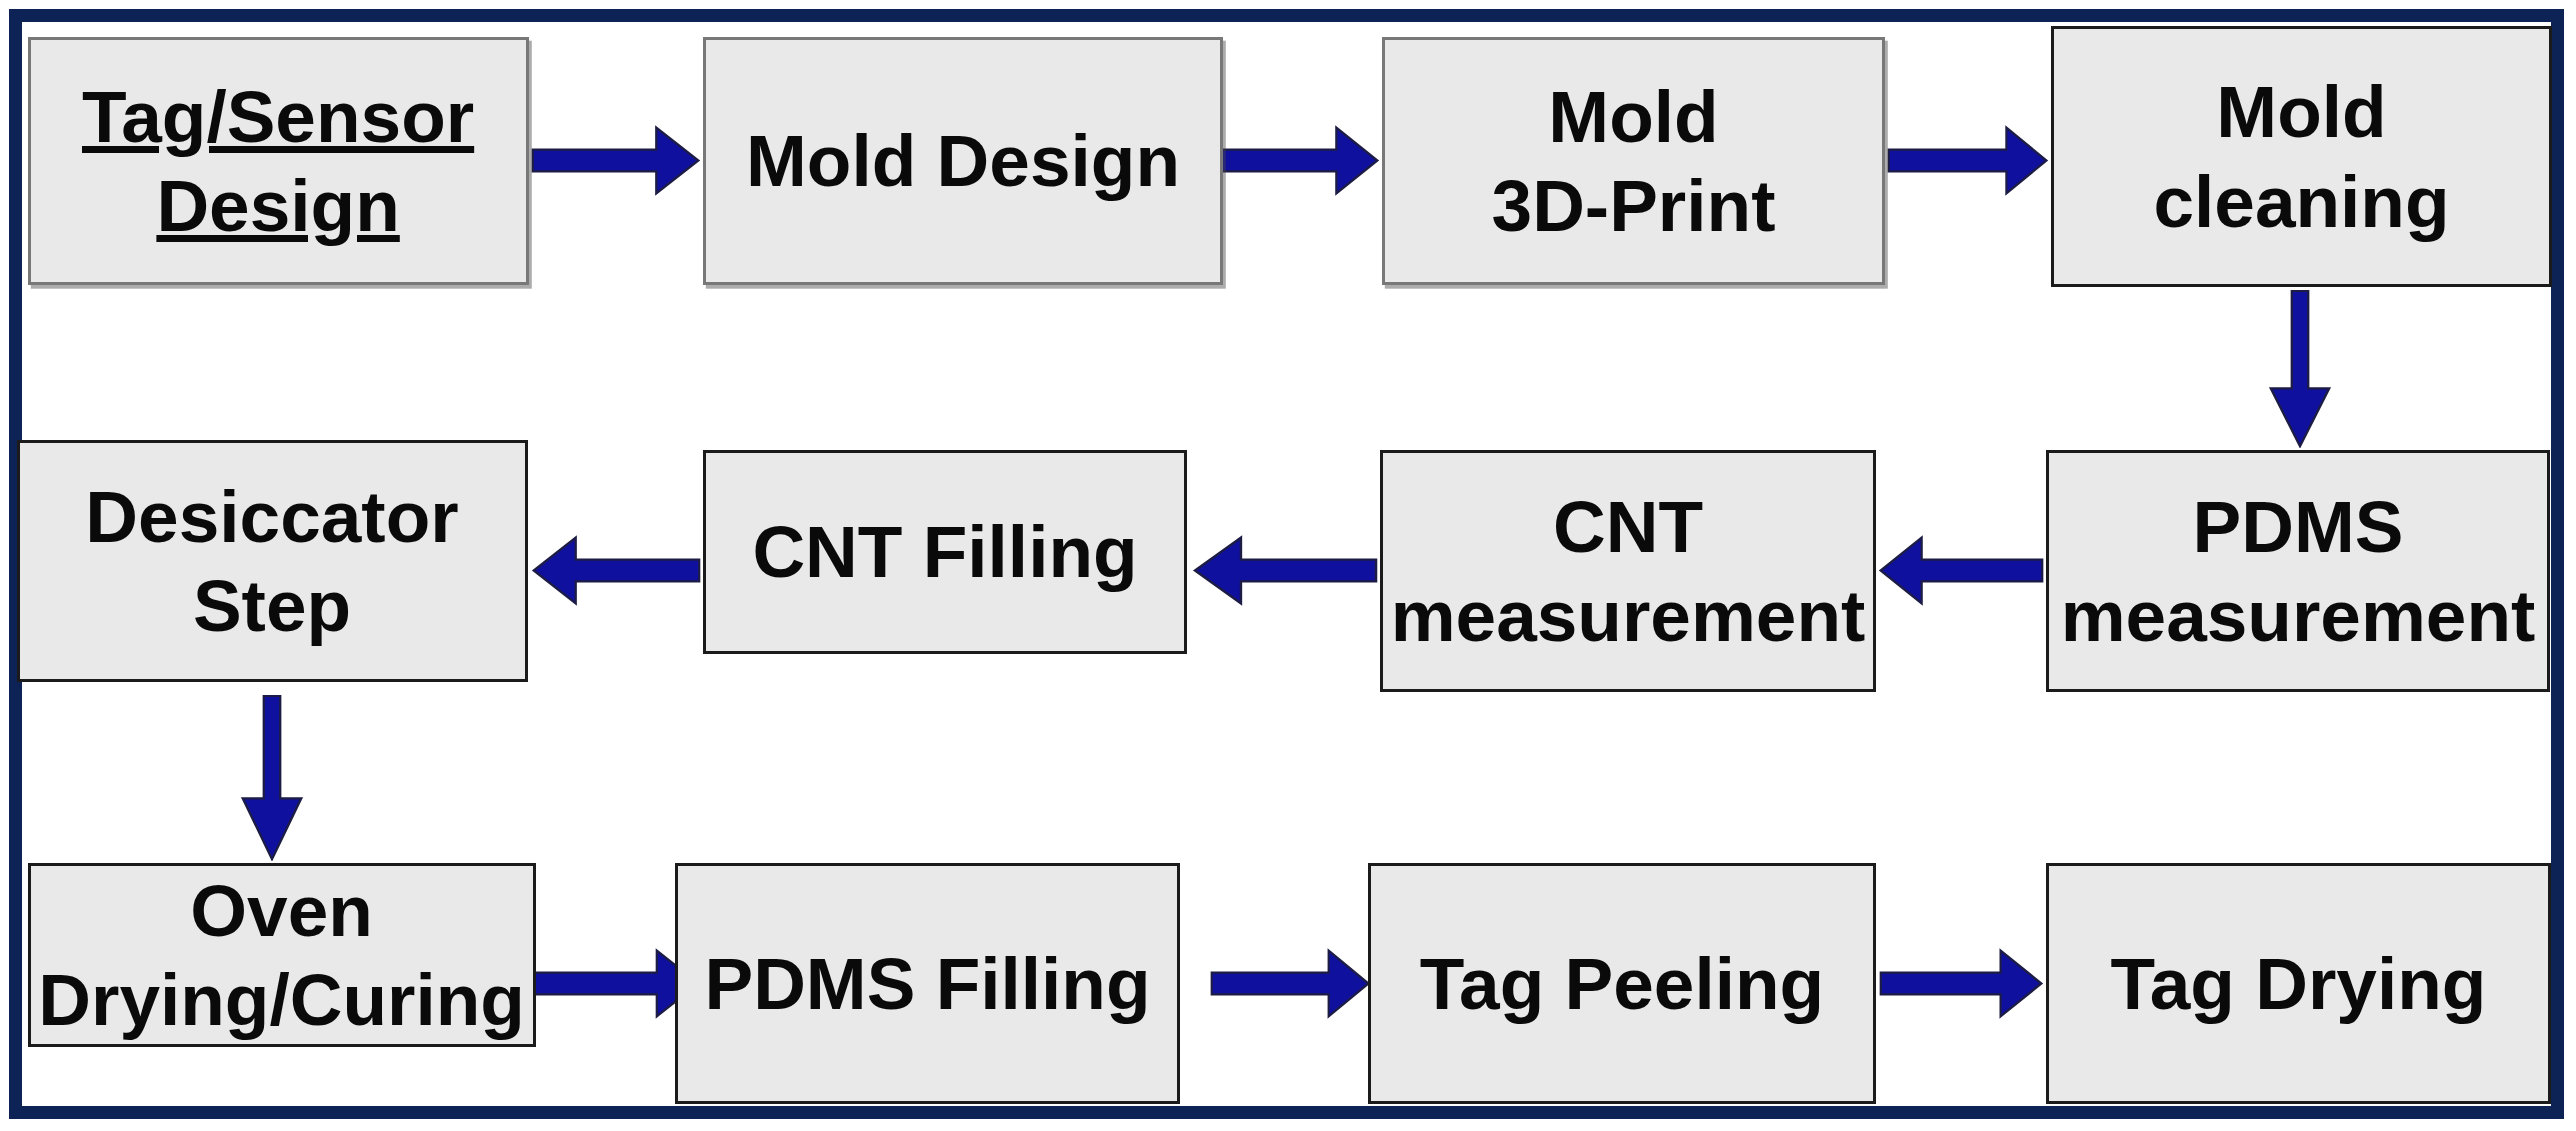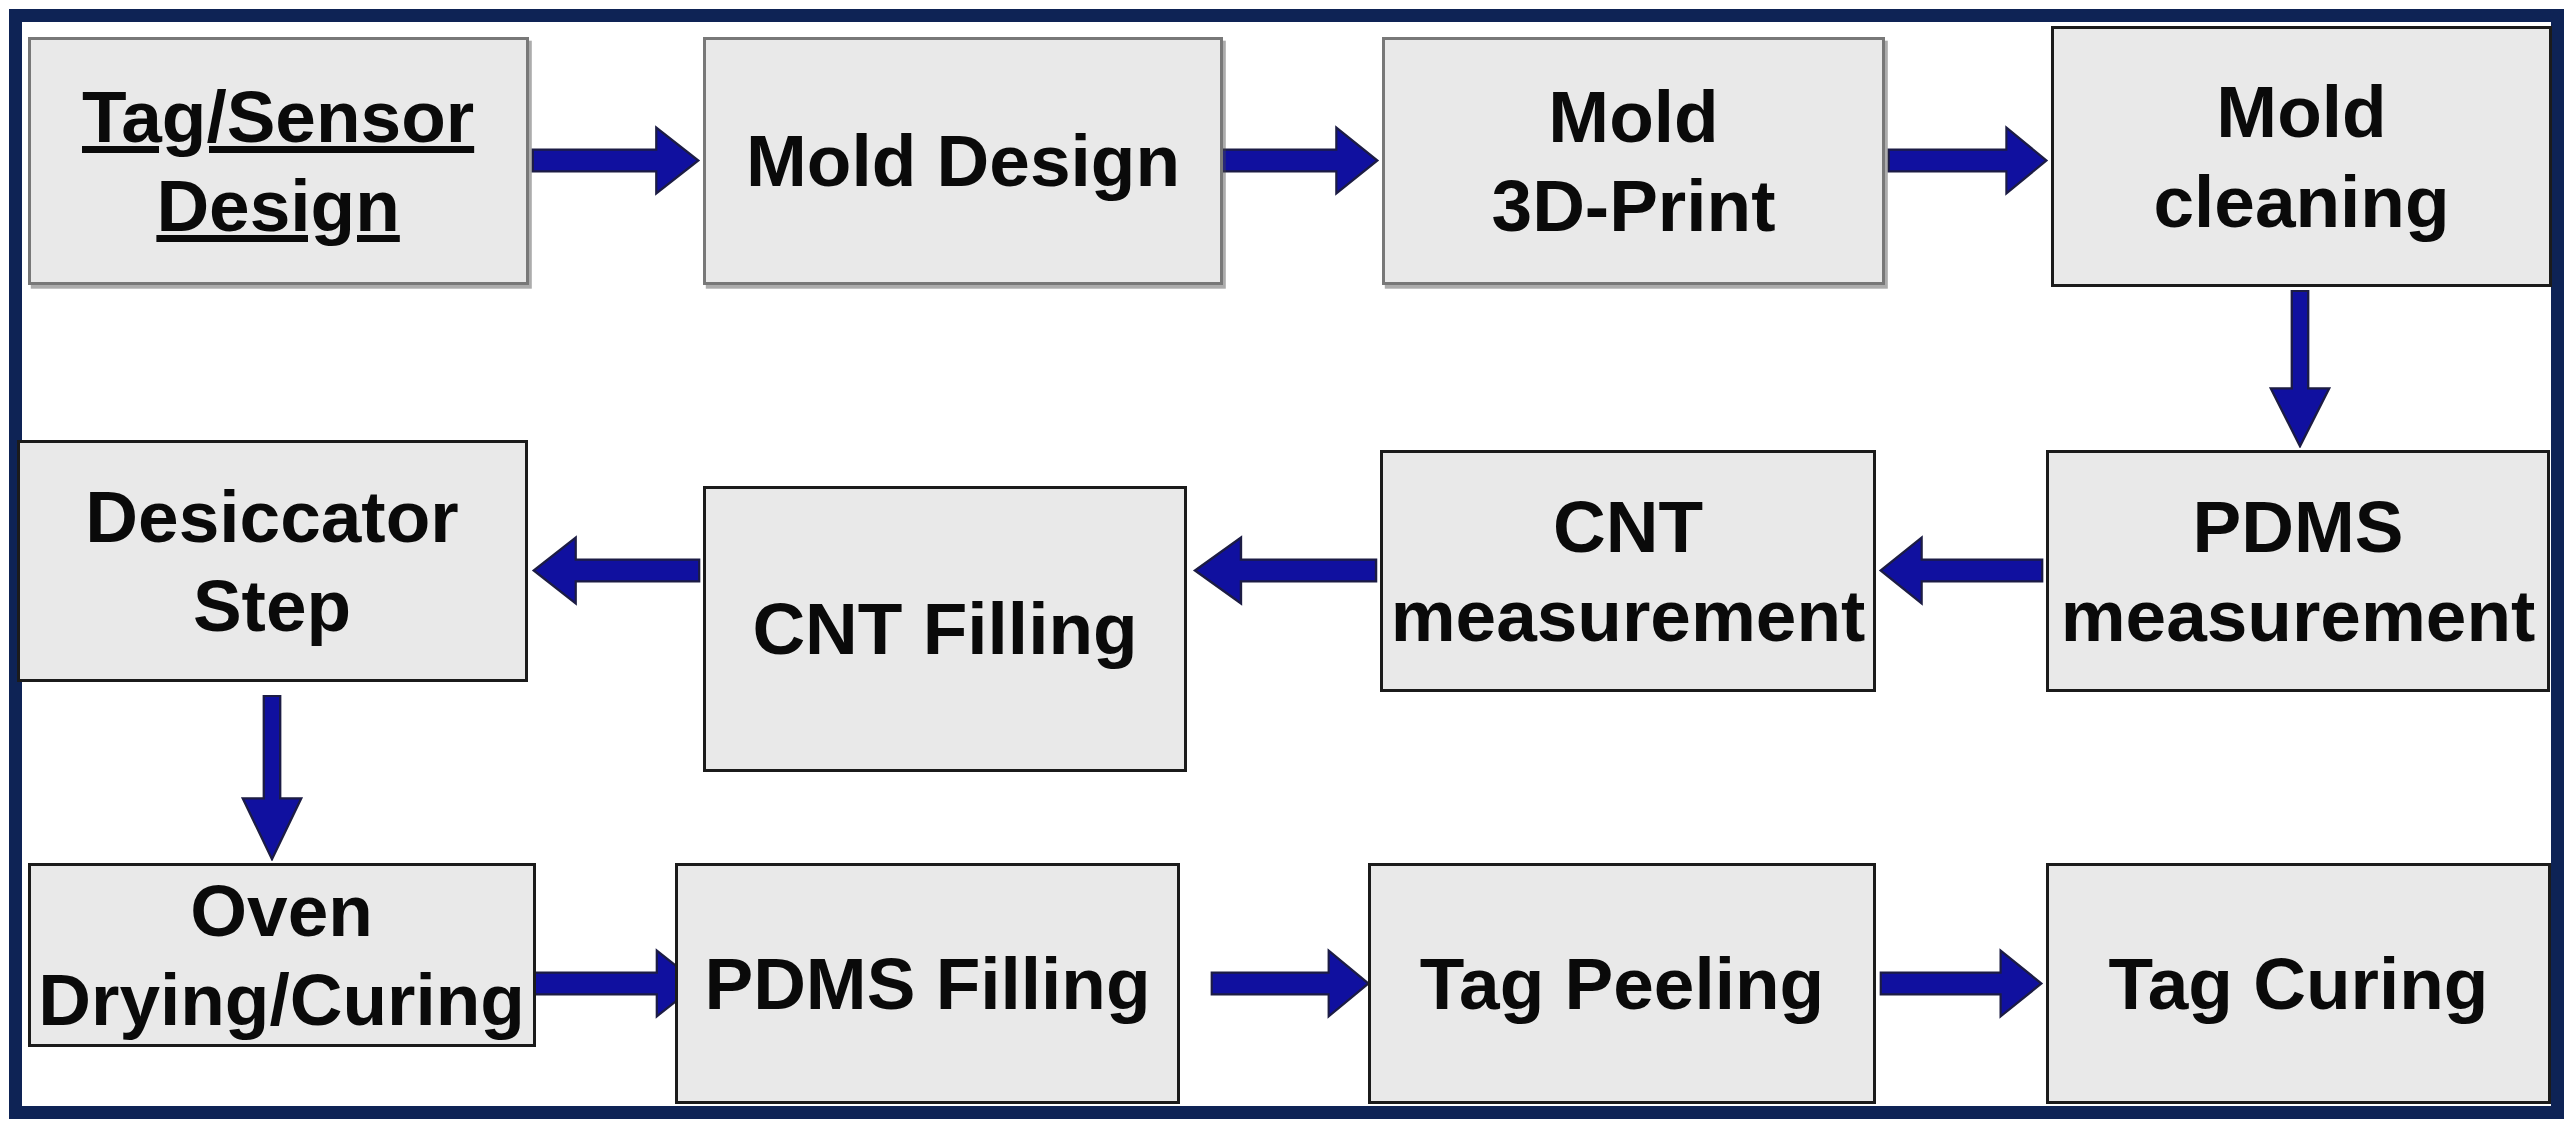--- a/index.html
+++ b/index.html
@@ -51,21 +51,21 @@
     stroke-width: 2.5;
     stroke-linejoin: miter;
   }
   
   .n0  { left: 27.6px;   top: 37px;  width: 501px; height: 248px; text-decoration: underline; }
   .n1  { left: 703px;  top: 37px;  width: 520px; height: 248px; }
   .n2  { left: 1382px; top: 37px;  width: 503px; height: 248px; }
   .n3  { left: 2051px; top: 26px;  width: 501px; height: 261px; }
   .n4  { left: 2046px; top: 450px; width: 504px; height: 242px; }
   .n5  { left: 1380px; top: 450px; width: 496px; height: 242px; }
-  .n6  { left: 703px;  top: 450px; width: 484px; height: 286px; margin-top: 36px; }
+  .n6  { left: 703px;  top: 450px; width: 484px; height: 204px; }
   .n7  { left: 16.5px;   top: 440px; width: 511px; height: 242px; }
   .n8  { left: 27.6px;   top: 863px; width: 508px; height: 184px; }
   .n9  { left: 675px;  top: 863px; width: 505px; height: 241px; }
   .n10 { left: 1368px; top: 863px; width: 508px; height: 241px; }
   .n11 { left: 2046px; top: 863px; width: 505px; height: 241px; }
   
   .a0  { left: 531px;  top: 124px;  width: 170px; height: 73px; }
   .a1  { left: 1214px; top: 124px;  width: 166px; height: 73px; }
   .a2  { left: 1887px; top: 124px;  width: 162px; height: 73px; }
   .a3  { left: 2268px; top: 290px;  width: 64px;  height: 158px; }
@@ -93,21 +93,21 @@
 measurement</div>
 <div class="node n5">CNT
 measurement</div>
 <div class="node n6">CNT Filling</div>
 <div class="node n7">Desiccator
 Step</div>
 <div class="node n8">Oven
 Drying/Curing</div>
 <div class="node n9">PDMS Filling</div>
 <div class="node n10">Tag Peeling</div>
-<div class="node n11">Tag Curing</div>
+<div class="node n11">Tag Drying</div>
 
 <svg class="arrow a0" viewBox="0 0 190 80" preserveAspectRatio="none">
   <polygon points="2,28 140,28 140,4 187,40 140,76 140,52 2,52"></polygon>
   </svg>
 <svg class="arrow a1" viewBox="0 0 190 80" preserveAspectRatio="none">
   <polygon points="2,28 140,28 140,4 187,40 140,76 140,52 2,52"></polygon>
   </svg>
 <svg class="arrow a2" viewBox="0 0 190 80" preserveAspectRatio="none">
   <polygon points="2,28 140,28 140,4 187,40 140,76 140,52 2,52"></polygon>
   </svg>

